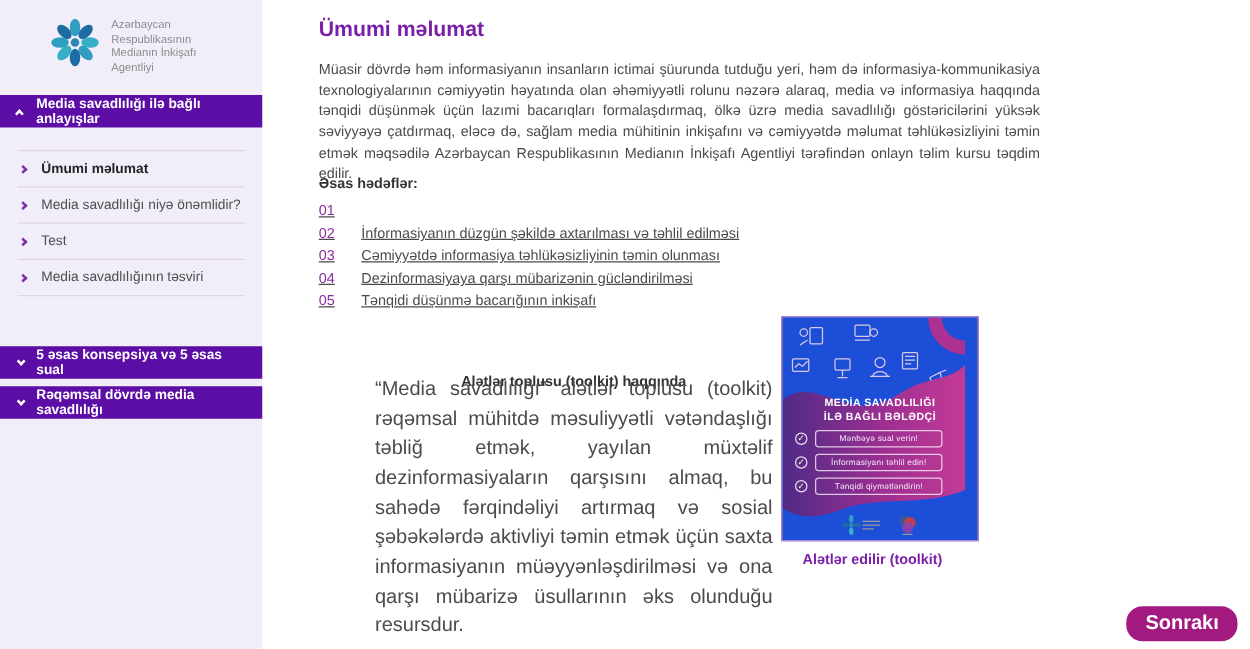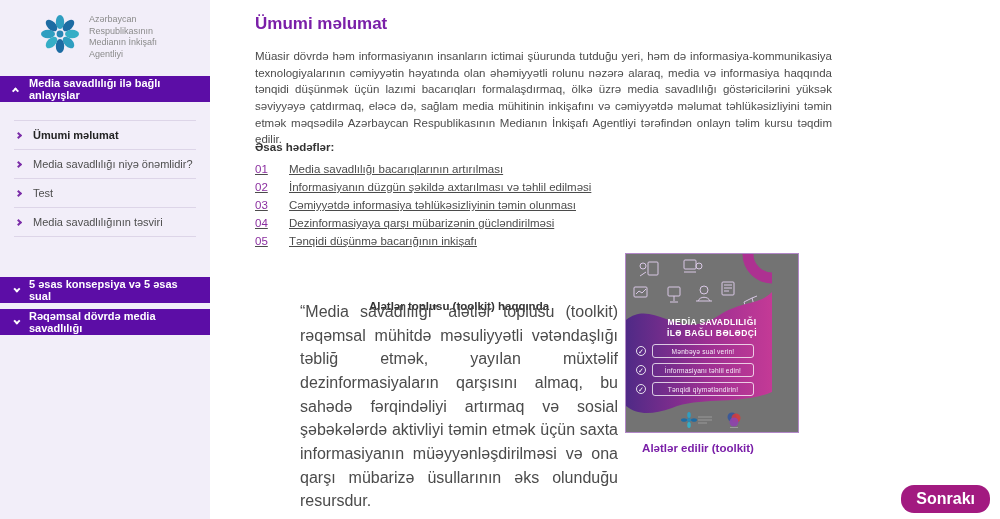--- a/index.html
+++ b/index.html
@@ -73,22 +73,22 @@
     position:absolute; left:90px; top:276px; width:318px;
     text-align:center; font-size:11.5px; font-weight:bold; color:#333;margin-top:24px;
   }
   .toolkit-body {
     position:absolute; left:90px; top:300px; width:318px;
     font-size:16px; line-height:1.48; text-align:justify; color:#4b4b4b;
   }
 
   
   .card {
-    position:absolute; left:415px; top:253px; width:174px; height:180px;
-    border:1px solid #b287c8; background:#737373; overflow:hidden;
+    position:absolute; left:415px; top:253px; width:158px; height:180px;
+    border:1px solid #b287c8; background:#1d4ed8; overflow:hidden;
   }
   .card svg.bg { position:absolute; left:0; top:0; }
   .card-title {
     position:absolute; left:0; top:63px; width:100%;
     text-align:center; color:#fff; font-weight:bold;
     font-size:8.5px; letter-spacing:.4px; line-height:1.25;
     white-space:pre-line; z-index:2;
   }
   .card-checklist { position:absolute; left:10px; top:90px; z-index:2; }
   .check-row { display:flex; align-items:center; gap:6px; margin-bottom:5px; }
@@ -199,21 +199,20 @@
 
   <h1 class="page-title">Ümumi məlumat</h1>
 
   <p class="intro">Müasir dövrdə həm informasiyanın insanların ictimai şüurunda tutduğu yeri, həm də informasiya-kommunikasiya texnologiyalarının cəmiyyətin həyatında olan əhəmiyyətli rolunu nəzərə alaraq, media və informasiya haqqında tənqidi düşünmək üçün lazımi bacarıqları formalaşdırmaq, ölkə üzrə media savadlılığı göstəricilərini yüksək səviyyəyə çatdırmaq, eləcə də, sağlam media mühitinin inkişafını və cəmiyyətdə məlumat təhlükəsizliyini təmin etmək məqsədilə Azərbaycan Respublikasının Medianın İnkişafı Agentliyi tərəfindən onlayn təlim kursu təqdim edilir.</p>
 
   <div class="goals-heading">Əsas hədəflər:</div>
 
   <ul class="goals">
     <li class="goal-row">
       <span class="goal-num">01</span>
-      <span class="goal-text">Media savadlılığı bacarıqlarının artırılması</span>
     </li>
     <li class="goal-row">
       <span class="goal-num">02</span>
       <span class="goal-text">İnformasiyanın düzgün şəkildə axtarılması və təhlil edilməsi</span>
     </li>
     <li class="goal-row">
       <span class="goal-num">03</span>
       <span class="goal-text">Cəmiyyətdə informasiya təhlükəsizliyinin təmin olunması</span>
     </li>
     <li class="goal-row">

